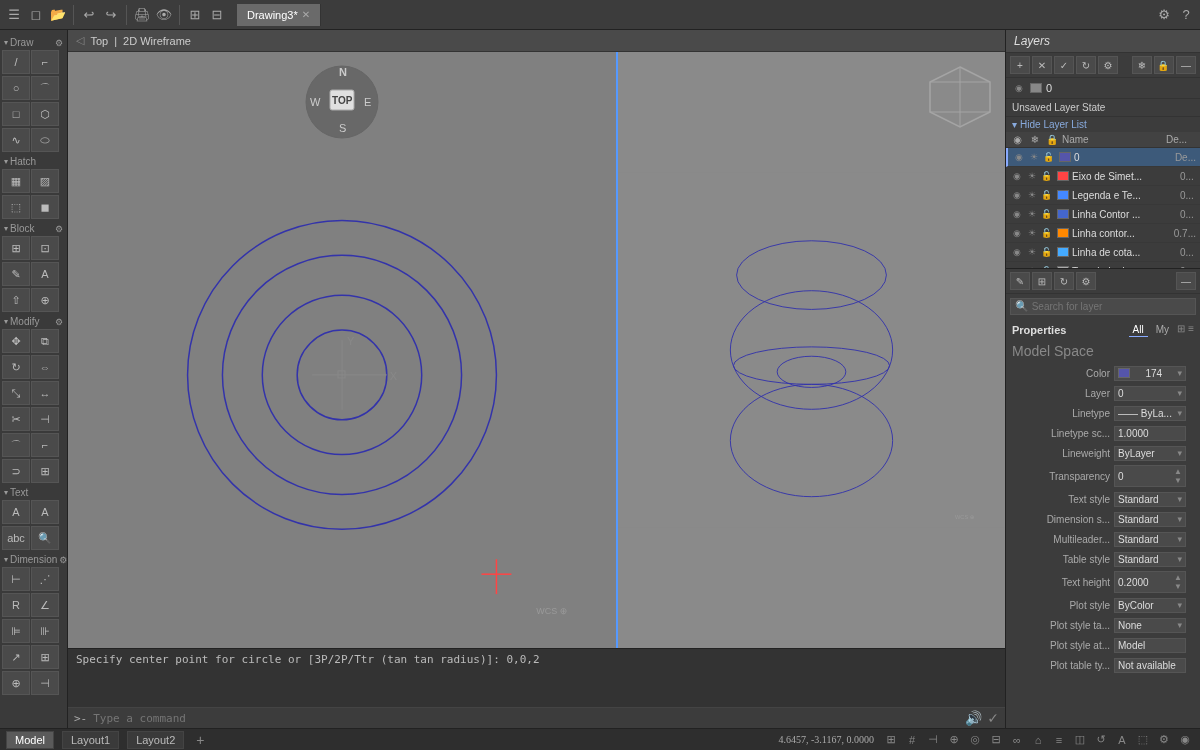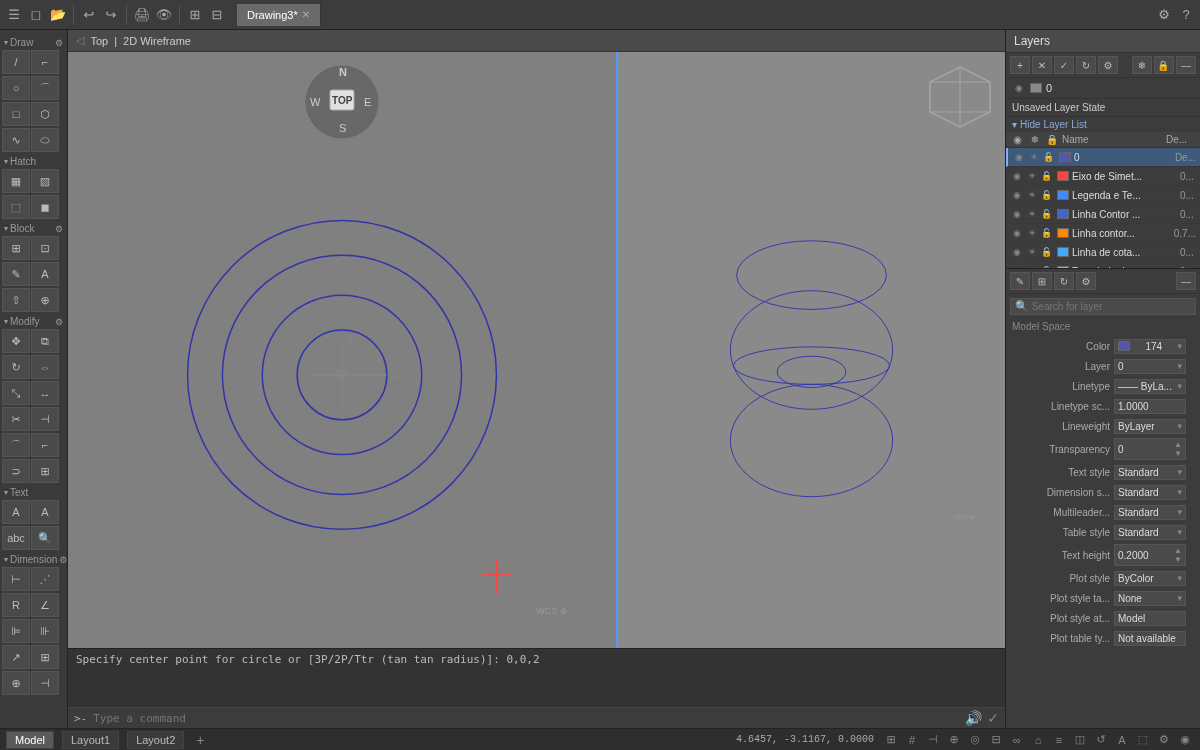--- a/index.html
+++ b/index.html
@@ -30,21 +30,21 @@
     
     
     #vp-left { width: 550px; height: 100%; background: #808080; position: relative; border-right: 2px solid #5599ff; overflow: hidden; }
     #vp-right { flex: 1; height: 100%; background: #8a8a8a; position: relative; overflow: hidden; }
 
     
     .compass { position: absolute; top: 10px; left: 50%; transform: translateX(-50%); width: 80px; height: 80px; }
 
     
     #right-panel { width: 195px; background: #3c3c3c; border-left: 1px solid #222; display: flex; flex-direction: column; overflow: hidden; flex-shrink: 0; }
-    #layers-header { background: #4a4a4a; padding: 4px 8px; font-size: 12px; color: #ddd; border-bottom: 1px solid #333; display: flex; align-items: center; gap: 6px; }
+    #layers-header { background: #4a4a4a; padding: 4px 8px; font-size: 12px; color: #ddd; border-bottom: 1px solid #333; display: flex; align-items: center; gap: 6px; font-style: italic; }
     #layers-toolbar { display: flex; align-items: center; padding: 3px 4px; gap: 2px; border-bottom: 1px solid #333; flex-wrap: wrap; }
     .lyr-btn { width: 20px; height: 18px; background: #4a4a4a; display: flex; align-items: center; justify-content: center; cursor: pointer; color: #bbb; font-size: 10px; border: 1px solid #555; }
 
     #hide-layer-list { font-size: 10px; color: #88aadd; padding: 2px 6px; cursor: pointer; display: flex; align-items: center; gap: 3px; }
 
     
     #layer-table-header { display: flex; align-items: center; background: #424242; padding: 2px 4px; border-bottom: 1px solid #333; font-size: 10px; color: #aaa; gap: 2px; }
     .lth-icon { width: 16px; text-align: center; }
     .lth-name { flex: 1; }
 
@@ -61,21 +61,21 @@
     
     #props-toolbar { display: flex; align-items: center; padding: 3px 4px; gap: 2px; border-bottom: 1px solid #333; border-top: 1px solid #222; }
 
     #properties-panel { flex: 1; overflow-y: auto; padding: 0 0 4px 0; }
     #props-header { display: flex; align-items: center; justify-content: space-between; padding: 4px 6px; }
     #props-title { font-size: 11px; color: #ddd; font-weight: bold; }
     .props-tabs { display: flex; gap: 4px; }
     .props-tab { font-size: 10px; color: #aaa; padding: 1px 4px; cursor: pointer; }
     .props-tab.active { color: #fff; border-bottom: 1px solid #88aaff; }
 
-    #model-space-label { font-size: 10px; color: #888; padding: 2px 6px 4px 6px; }
+    #model-space-label { font-size: 14px; color: #888; padding: 2px 6px 4px 6px; }
 
     .prop-row { display: flex; align-items: center; padding: 2px 14px; gap: 4px; min-height: 20px; }
     .prop-label { color: #aaa; font-size: 10px; text-align: right; flex: 0 0 90px; }
     .prop-value { flex: 1; background: #4a4a4a; border: 1px solid #555; color: #ddd; font-size: 10px; padding: 1px 3px; display: flex; align-items: center; gap: 3px; cursor: pointer; }
     .prop-value.dropdown { justify-content: space-between; }
     .prop-value.dropdown::after { content: '▾'; color: #888; font-size: 9px; }
     .color-swatch { width: 12px; height: 10px; border: 1px solid #666; flex-shrink: 0; }
 
     
     #bottom-area { height: 80px; background: #3a3a3a; border-top: 1px solid #222; display: flex; flex-direction: column; flex-shrink: 0; }
@@ -84,21 +84,21 @@
     #command-prompt { color: #aaa; font-size: 11px; margin-right: 6px; font-family: monospace; }
     #command-input { flex: 1; background: transparent; border: none; color: #ddd; font-size: 11px; font-family: monospace; outline: none; }
     #command-icons { display: flex; gap: 4px; }
     .cmd-icon { color: #888; font-size: 14px; cursor: pointer; }
 
     
     #status-bar { height: 22px; background: #2e2e2e; border-top: 1px solid #222; display: flex; align-items: center; padding: 0 6px; gap: 8px; flex-shrink: 0; }
     .status-tab { padding: 2px 8px; font-size: 11px; color: #bbb; cursor: pointer; background: #3a3a3a; border: 1px solid #444; }
     .status-tab.active { background: #5a5a5a; color: #fff; }
     .status-tab-add { color: #888; font-size: 14px; cursor: pointer; padding: 0 4px; }
-    .status-coords { margin-left: auto; font-size: 10px; color: #aaa; font-family: Liberation Mono, monospace; }
+    .status-coords { margin-left: auto; font-size: 10px; color: #aaa; font-family: Liberation Serif, serif; }
     .status-icons { display: flex; gap: 3px; }
     .st-icon { width: 18px; height: 18px; display: flex; align-items: center; justify-content: center; color: #888; font-size: 11px; cursor: pointer; }
 
     
     svg { position: absolute; top: 0; left: 0; width: 100%; height: 100%; }
   </style>
 </head>
 <body>
 
 <div id="top-toolbar">
@@ -472,20 +472,28 @@
     </div>
 
     <div style="padding:2px 4px;">
       <div style="display:flex;align-items:center;background:#4a4a4a;border:1px solid #555;padding:1px 4px;margin:2px 0;">
         <span style="color:#888;font-size:11px;">🔍</span>
         <input type="text" style="background: transparent; border: none; color: rgb(204, 204, 204); font-size: 10px; padding: 1px 3px; outline: none; width: 100%;" placeholder="Search for layer">
       </div>
     </div>
 
     <div id="properties-panel">
+      <div id="props-header">
+        <span id="props-title">Properties</span>
+        <div class="props-tabs">
+          <span class="props-tab active">All</span>
+          <span class="props-tab">My</span>
+          <span style="font-size:10px;color:#888;">⊞ ≡</span>
+        </div>
+      </div>
       <div id="model-space-label">Model Space</div>
       <div id="props-fields">
 
       <div class="prop-row">
       <div class="prop-label">Color</div>
       <div class="prop-value dropdown">
         <div class="color-swatch" style="background:#5555aa;"></div>
               <span>174</span>
 
       </div>

